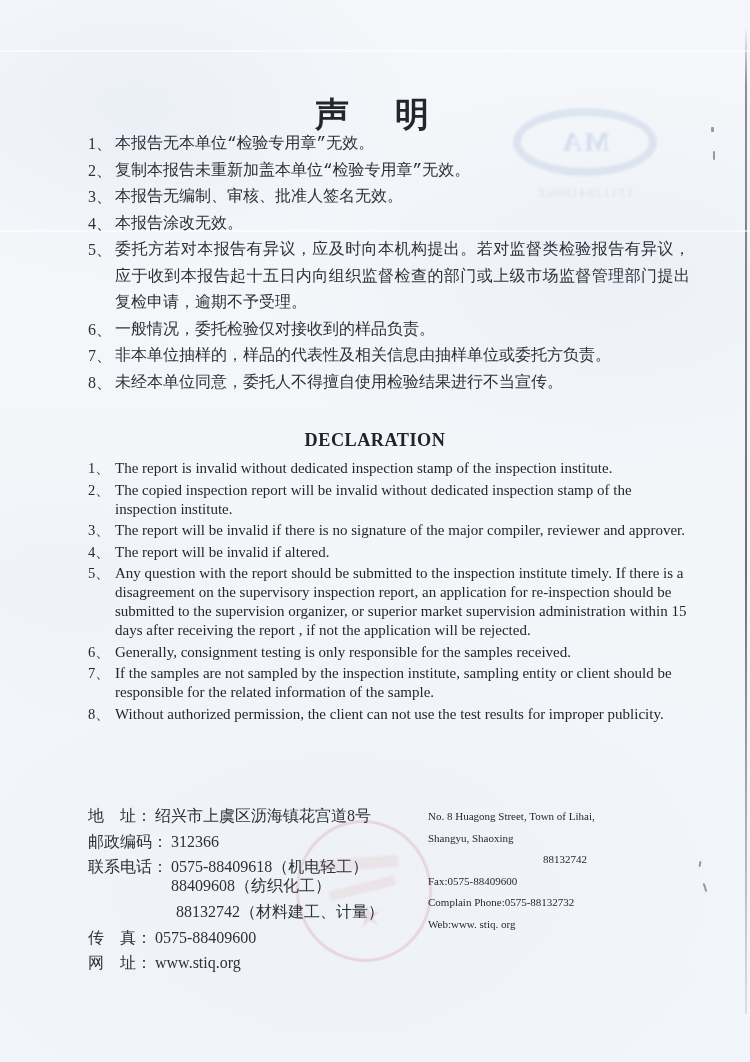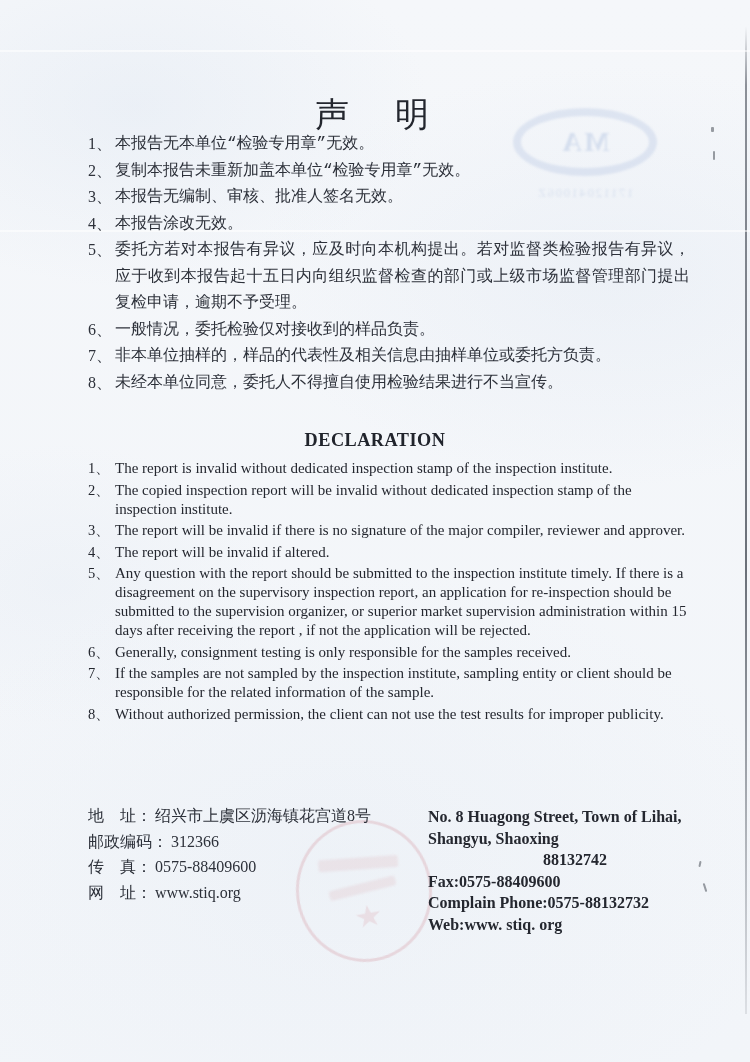--- a/index.html
+++ b/index.html
@@ -33,39 +33,39 @@
     border:3px solid rgba(213,148,158,.30);border-radius:50%;
     transform:rotate(-10deg);filter:blur(.7px);}
   .stamp i{position:absolute;display:block;background:rgba(213,148,158,.16);
     border-radius:3px;filter:blur(1.2px);}
   .stamp .s1{left:24px;top:34px;width:80px;height:12px;transform:rotate(6deg);}
   .stamp .s2{left:30px;top:60px;width:68px;height:10px;transform:rotate(-4deg);}
   .stamp .star{left:52px;top:82px;width:26px;height:24px;background:rgba(213,148,158,.22);
     clip-path:polygon(50% 0%,61% 35%,98% 35%,68% 57%,79% 91%,50% 70%,21% 91%,32% 57%,2% 35%,39% 35%);}
   
   .title{position:absolute;top:72px;left:0;right:0;text-align:center;
-    font-size:34px;line-height:40px;letter-spacing:6px;color:#23262e;font-weight:400;}
+    font-size:34px;line-height:40px;letter-spacing:6px;color:#23262e;font-weight:700;}
   .cn-list{position:absolute;top:131px;left:88px;width:602px;}
   .cn-item{display:flex;font-size:16px;line-height:26.5px;color:#2d313a;}
   .cn-item .num{flex:none;width:27px;}
   .cn-item .txt{flex:1;text-align:justify;font-family:Liberation Mono, monospace;}
   .decl-h{position:absolute;top:429px;left:0;right:0;text-align:center;
     font-size:19px;font-weight:bold;letter-spacing:.5px;color:#21242c;
     transform:scaleX(.96);}
   .en-list{position:absolute;top:459px;left:88px;width:602px;}
   .en-item{display:flex;font-size:15px;line-height:19px;margin-bottom:2.5px;color:#24272f;}
   .en-item .num{flex:none;width:27px;font-size:14.5px;}
   .en-item .txt{flex:1;}
   .contact{position:absolute;top:806px;left:88px;display:flex;}
   .contact-cn{width:340px;font-size:16px;color:#2c3039;}
   .c-row{display:flex;line-height:19px;margin-bottom:6.5px;}
   .c-label{flex:none;text-align:right;}
   .c-val{margin-left:3px;}
   .cn-phone2{margin-top:7px;margin-left:5px;}
-  .contact-en{font-size:16px;line-height:21.5px;color:#24272f;width:300px;font-weight:bold;}
+  .contact-en{font-size:11px;line-height:21.5px;color:#24272f;width:300px;}
   .en-phone2{padding-left:115px;}
 </style>
 </head>
 <body>
 
 <div class="sheet">
 
   <div class="edge-line"></div>
   <div class="streak" style="top:50px"></div>
   <div class="streak" style="top:230px"></div>
@@ -165,20 +165,27 @@
     <div class="contact-cn">
       <div class="c-row">
         <span class="c-label">地　址：</span>
         <span class="c-val">绍兴市上虞区沥海镇花宫道8号</span>
       </div>
       <div class="c-row">
         <span class="c-label">邮政编码：</span>
         <span class="c-val">312366</span>
       </div>
       <div class="c-row">
+        <span class="c-label">联系电话：</span>
+        <div class="c-val">
+          <div>0575-88409618（机电轻工）　88409608（纺织化工）</div>
+          <div class="cn-phone2">88132742（材料建工、计量）</div>
+        </div>
+      </div>
+      <div class="c-row">
         <span class="c-label">传　真：</span>
         <span class="c-val">0575-88409600</span>
       </div>
       <div class="c-row">
         <span class="c-label">网　址：</span>
         <span class="c-val">www.stiq.org</span>
       </div>
     </div>
     <div class="contact-en">
       <div>No. 8 Huagong Street, Town of Lihai,</div>

